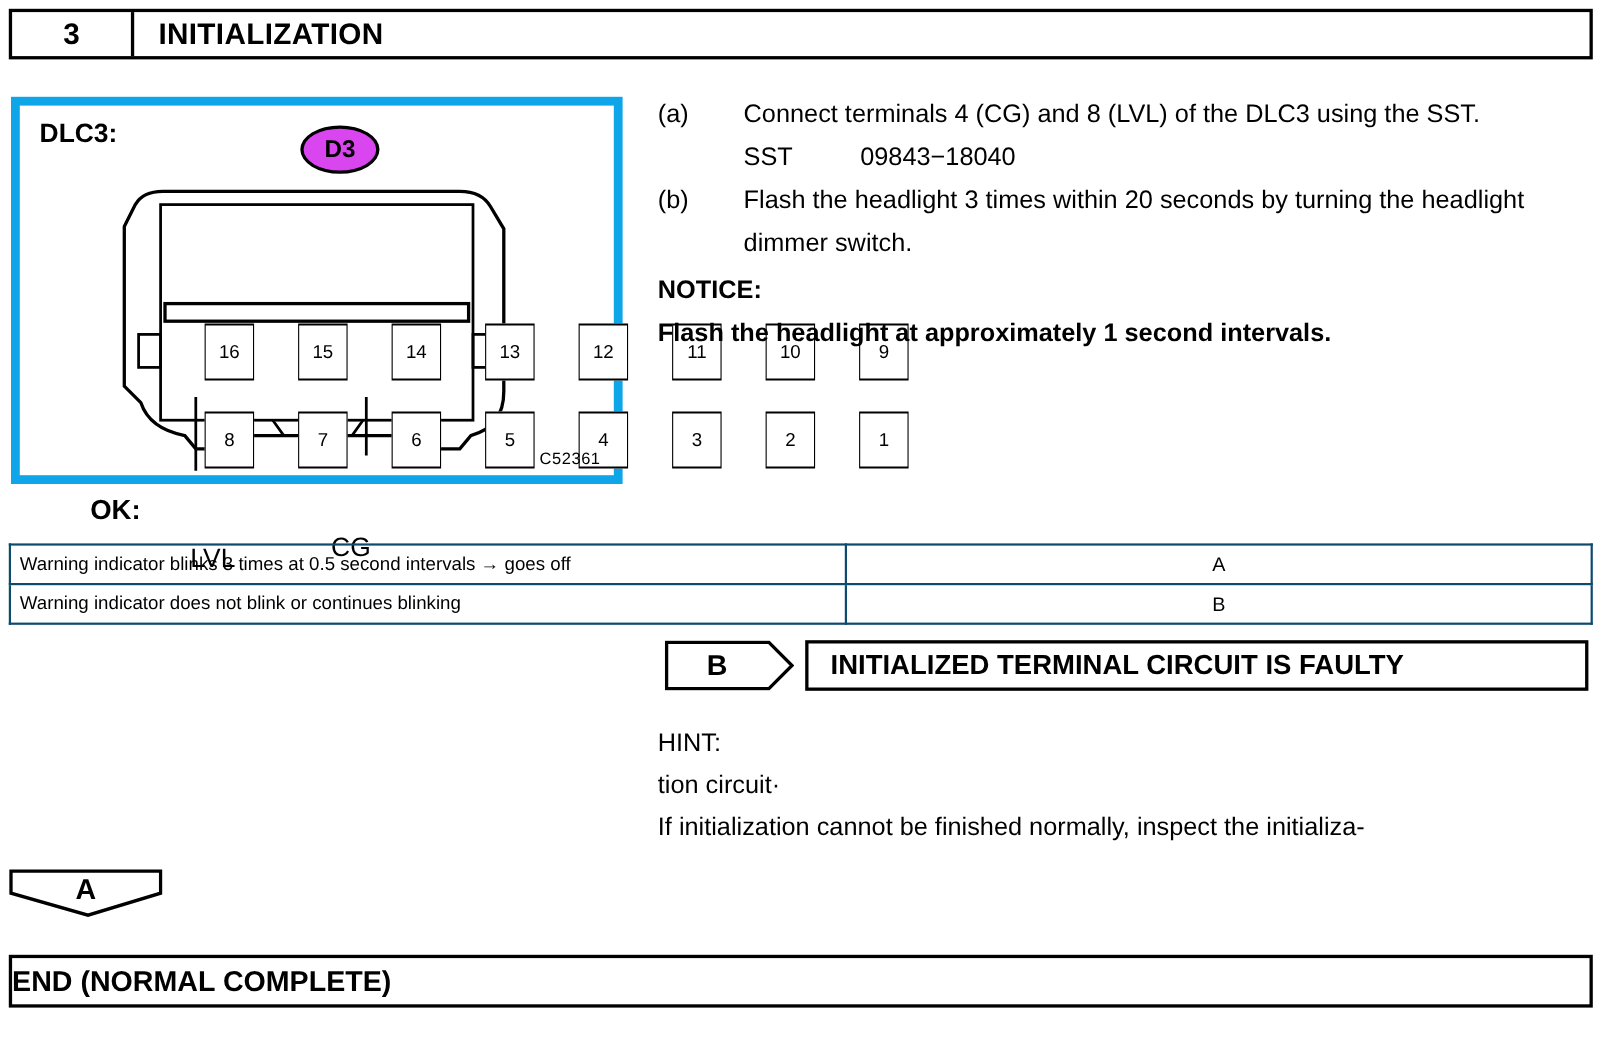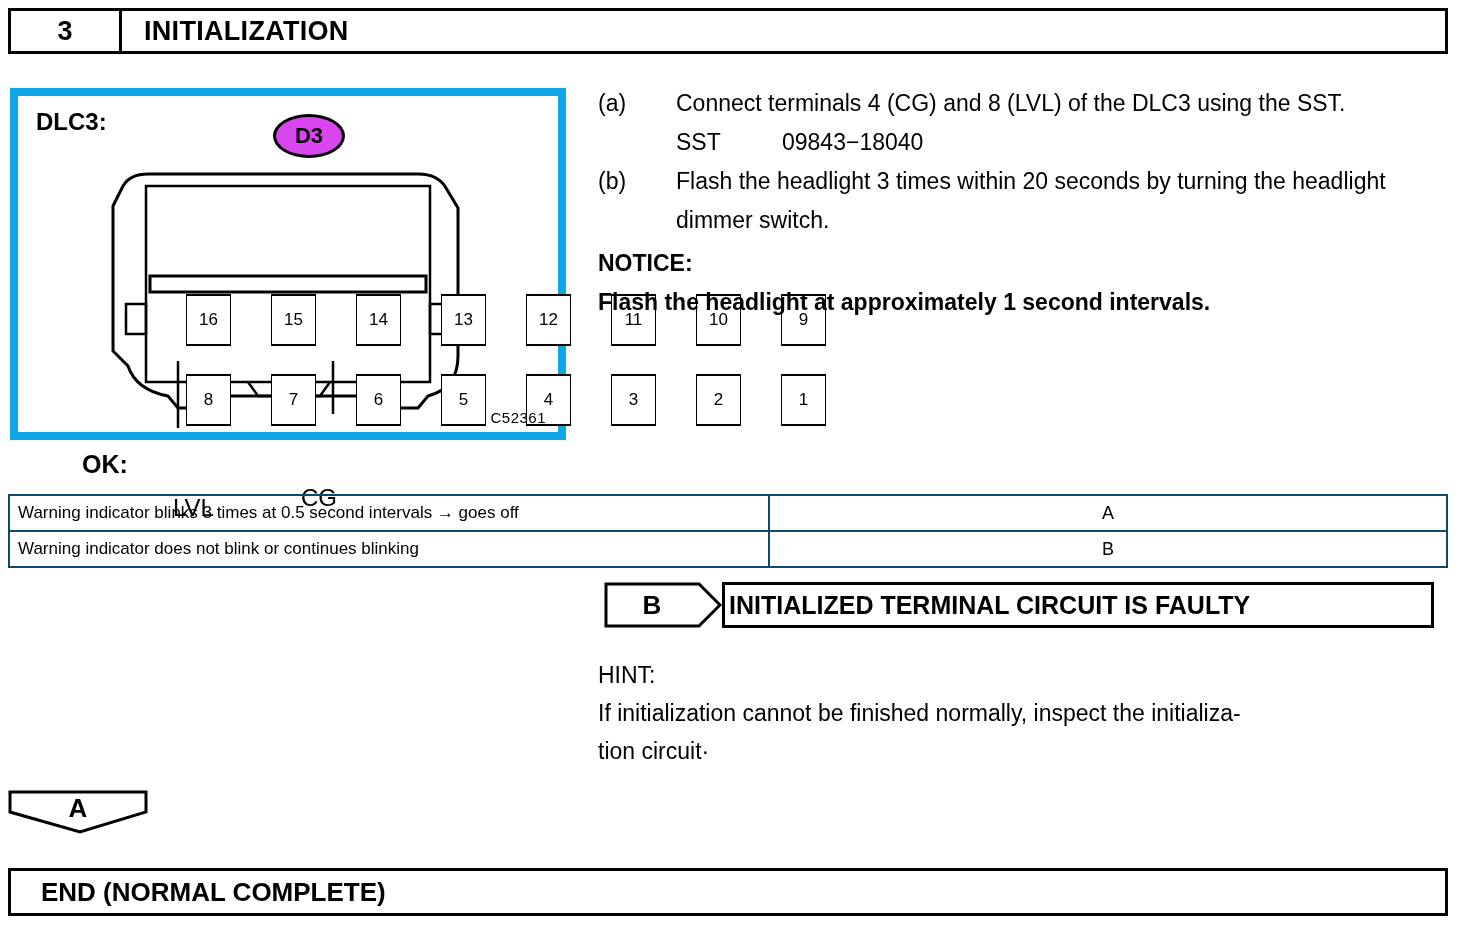--- a/index.html
+++ b/index.html
@@ -214,27 +214,28 @@
     left: 0; top: 0;
     width: 96px;
     height: 46px;
     display: flex;
     align-items: center;
     justify-content: center;
     font-size: 26px;
     font-weight: bold;
   }
   #b-result-box {
+    margin-left: 10px;
     width: 712px;
     height: 46px;
     border: 3px solid #000;
     box-sizing: border-box;
     display: flex;
     align-items: center;
-    padding-left: 4px;
+    padding-left: 20px;
     font-size: 25px;
     font-weight: bold;
   }
 
   
   #hint-block {
     position: absolute;
     left: 598px;
     top: 656px;
     width: 860px;
@@ -259,21 +260,20 @@
   #end-box {
     position: absolute;
     left: 8px;
     top: 868px;
     width: 1440px;
     height: 48px;
     border: 3px solid #000;
     box-sizing: border-box;
     display: flex;
     align-items: center;
-    padding-left: 30px;
     font-size: 26px;
     font-weight: bold;
   }
 </style>
 </head>
 <body>
 
 <div id="step-header">
   <div id="step-number-cell">3</div>
   <div id="step-title-cell">INITIALIZATION</div>
@@ -367,22 +367,22 @@
     <svg width="118" height="46" viewBox="0 0 118 46">
       <path d="M2 2 L95 2 L116 23 L95 44 L2 44 Z" fill="none" stroke="#000" stroke-width="3"></path>
     </svg>
     <div class="flag-letter">B</div>
   </div>
   <div id="b-result-box">INITIALIZED TERMINAL CIRCUIT IS FAULTY</div>
 </div>
 
 <div id="hint-block">
   <div>HINT:</div>
+  <div>tion circuit·</div>
   <div>If initialization cannot be finished normally, inspect the initializa-</div>
-  <div>tion circuit·</div>
 </div>
 
 <div id="a-flag">
   <div class="flag-shape">
     <svg width="140" height="44" viewBox="0 0 140 44">
       <path d="M2 2 L138 2 L138 22 L72 42 L2 22 Z" fill="none" stroke="#000" stroke-width="3"></path>
     </svg>
     <div class="flag-letter">A</div>
   </div>
 </div>

